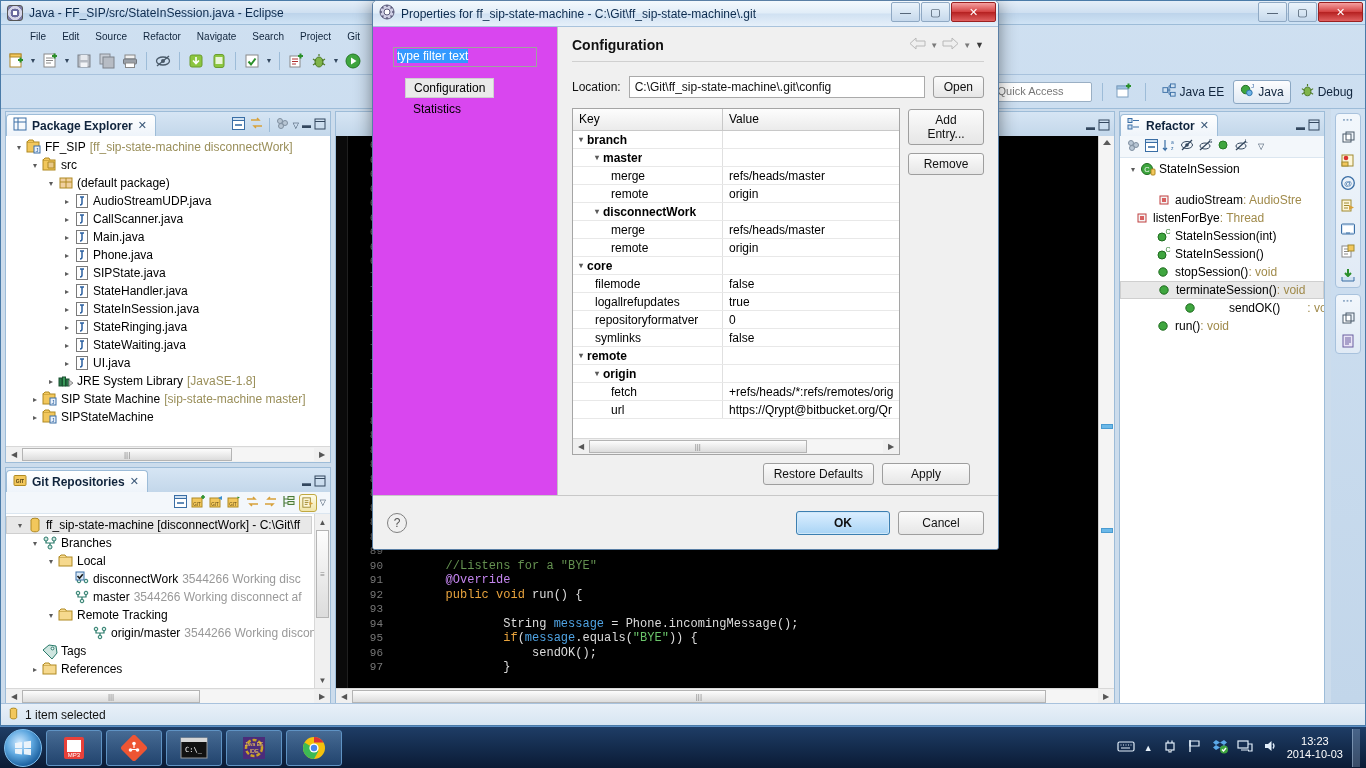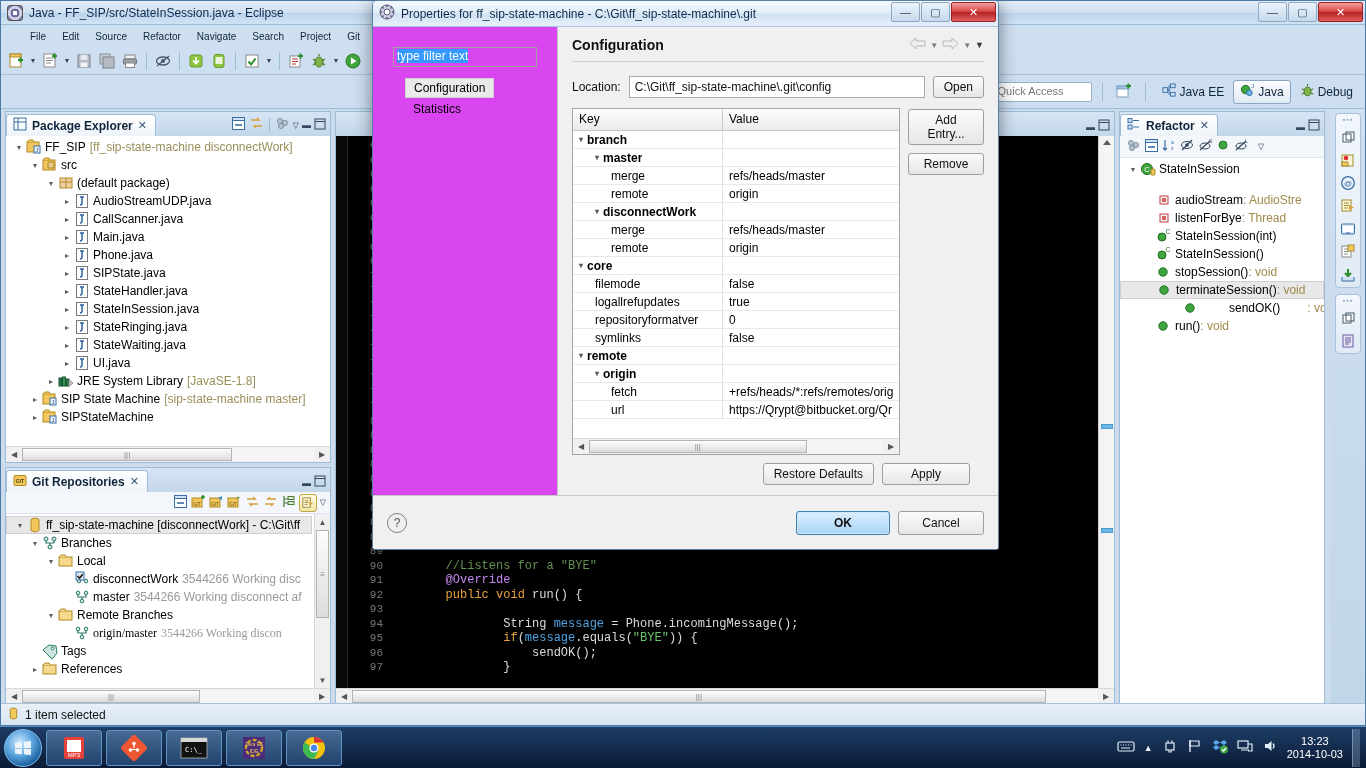--- a/index.html
+++ b/index.html
@@ -700,23 +700,23 @@
                 </svg></span>
               <span class="tlabel">master</span>
               <span class="tgray">3544266 Working disconnect af</span>
             </div>
             <div class="trow" style="padding-left: 38px;">
               <span class="tarrow">▾</span>
               <span class="ticon"><svg width="16" height="16" viewBox="0 0 16 16">
                   <rect x="1" y="4" width="13" height="9" fill="#f6d98e" stroke="#b08a22"></rect>
                   <path d="M1 4l2-2h4l1.5 2" fill="#f6d98e" stroke="#b08a22"></path>
                 </svg></span>
-              <span class="tlabel">Remote Branches</span>
-            </div>
-            <div class="trow" style="padding-left: 54px; font-family: Liberation Serif, serif;">
+              <span class="tlabel">Remote Tracking</span>
+            </div>
+            <div class="trow" style="padding-left: 72px;">
               <span class="tarrow"></span>
               <span class="ticon"><svg width="16" height="16" viewBox="0 0 16 16">
                   <circle cx="4" cy="4" r="1.8" fill="#d6ece6" stroke="#2a7a6a"></circle>
                   <circle cx="12" cy="4" r="1.8" fill="#d6ece6" stroke="#2a7a6a"></circle>
                   <circle cx="8" cy="12" r="1.8" fill="#d6ece6" stroke="#2a7a6a"></circle>
                   <path d="M4 6v2h8V6M8 8v2.2" stroke="#2a7a6a" stroke-width="1.2" fill="none"></path>
                 </svg></span>
               <span class="tlabel">origin/master</span>
               <span class="tgray">3544266 Working discon</span>
             </div>
@@ -916,21 +916,21 @@
             </div>
             <div class="trow" style="padding-left: 22px; margin-top: 13px;">
               <span class="tarrow"></span>
               <span class="ticon"><svg width="16" height="16" viewBox="0 0 16 16">
                   <rect x="4" y="4" width="8" height="8" fill="#f4f4f4" stroke="#c04040"></rect>
                   <rect x="6" y="6" width="4" height="4" fill="#d86060"></rect>
                 </svg></span>
               <span class="tlabel">audioStream</span>
               <span style="color: rgb(160, 138, 74);"> : AudioStre</span>
             </div>
-            <div class="trow" style="padding-left: 22px;">
+            <div class="trow" style="">
               <span class="tarrow"></span>
               <span class="ticon"><svg width="16" height="16" viewBox="0 0 16 16">
                   <rect x="4" y="4" width="8" height="8" fill="#f4f4f4" stroke="#c04040"></rect>
                   <rect x="6" y="6" width="4" height="4" fill="#d86060"></rect>
                 </svg></span>
               <span class="tlabel">listenForBye</span>
               <span style="color: rgb(160, 138, 74);"> : Thread</span>
             </div>
             <div class="trow" style="padding-left: 22px;">
               <span class="tarrow"></span>

